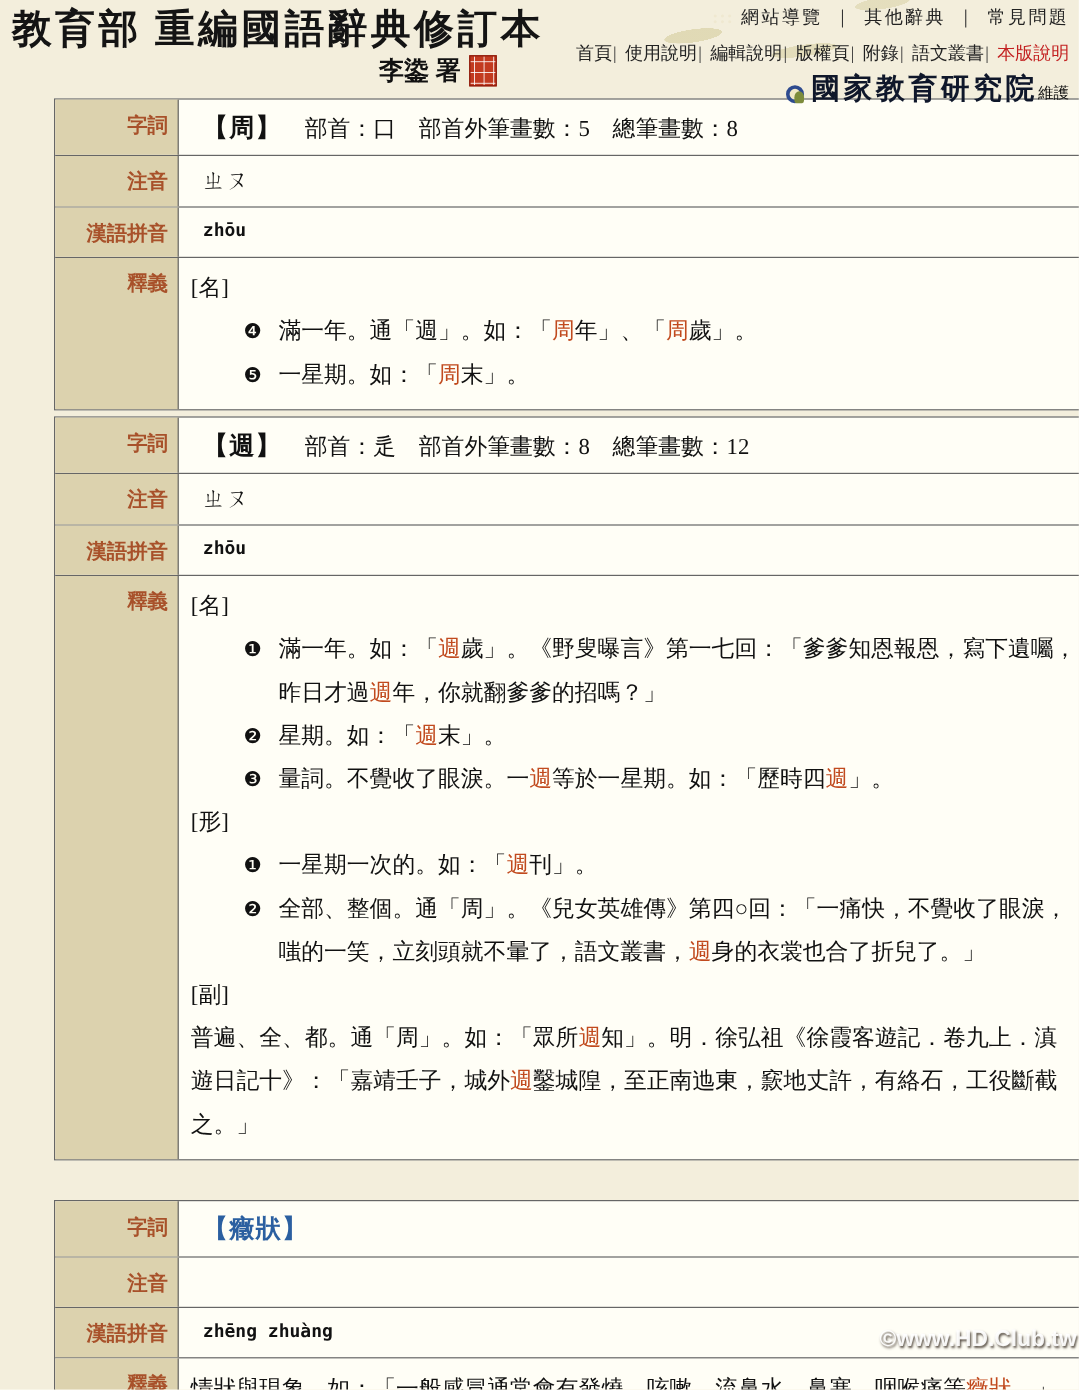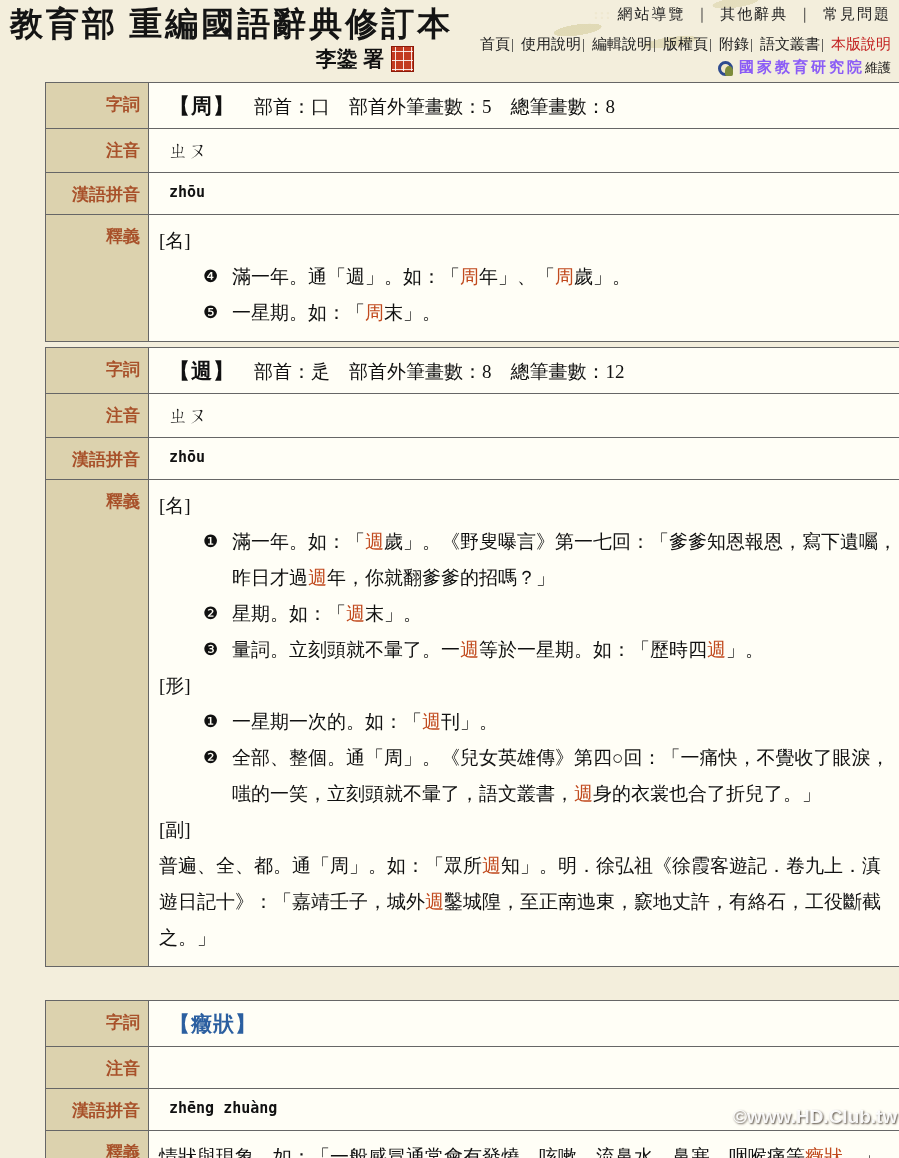--- a/index.html
+++ b/index.html
@@ -47,21 +47,21 @@
   .sep2 { margin:0 7px 0 1px; color:#333; }
   .nav-row3 { margin-top:4px; }
   .naer-logo {
     display:inline-block; width:15px; height:15px; border-radius:50%;
     border:3px solid #2E4B8F; background:#F2E9C8; position:relative; vertical-align:-4px; margin-right:2px;
   }
   .naer-logo::after {
     content:""; position:absolute; left:3.5px; top:2px; width:8px; height:10px;
     background:#7D8C3C; border-radius:50% 50% 20% 20%;
   }
-  .naer-org { color:#8b5cf6; font-size:15px; font-weight:bold; letter-spacing:3px; cursor:pointer; }
+  .naer-org { color:#0f172a; font-size:24px; font-weight:bold; letter-spacing:3px; cursor:pointer; }
   .naer-suffix { color:#111; font-size:13px; font-weight:normal; }
   
   .entries { margin: 2px 15px 0 20px; }
   .entry-table { border:1px solid #666; background:#FFFEF6; width:864px;margin-left:25px; }
   .t1 { margin-bottom:5px; }
   .t2 { margin-bottom:33px; }
   .row { display:flex; border-top:1px solid #666; }
   .row:first-child { border-top:none; }
   .label-cell {
     width:103px; min-width:103px; background:#DCD2AE; border-right:1px solid #666;
@@ -157,21 +157,21 @@
           <div class="def-item">
             <span class="def-marker">❶</span>
             <div class="def-text"><span>滿一年。如：「</span><span class="hl">週</span><span>歲」。《野叟曝言》第一七回：「爹爹知恩報恩，寫下遺囑，昨日才過</span><span class="hl">週</span><span>年，你就翻爹爹的招嗎？」</span></div>
           </div>
           <div class="def-item">
             <span class="def-marker">❷</span>
             <div class="def-text"><span>星期。如：「</span><span class="hl">週</span><span>末」。</span></div>
           </div>
           <div class="def-item">
             <span class="def-marker">❸</span>
-            <div class="def-text"><span>量詞。立刻頭就不暈了。一</span><span class="hl">週</span><span>等於一星期。如：「歷時四</span><span class="hl">週</span><span>」。</span></div>
+            <div class="def-text"><span>量詞。不覺收了眼淚。一</span><span class="hl">週</span><span>等於一星期。如：「歷時四</span><span class="hl">週</span><span>」。</span></div>
           </div>
           <div class="def-section">[形]</div>
           <div class="def-item">
             <span class="def-marker">❶</span>
             <div class="def-text"><span>一星期一次的。如：「</span><span class="hl">週</span><span>刊」。</span></div>
           </div>
           <div class="def-item">
             <span class="def-marker">❷</span>
             <div class="def-text"><span>全部、整個。通「周」。《兒女英雄傳》第四○回：「一痛快，不覺收了眼淚，嗤的一笑，立刻頭就不暈了，語文叢書，</span><span class="hl">週</span><span>身的衣裳也合了折兒了。」</span></div>
           </div>

